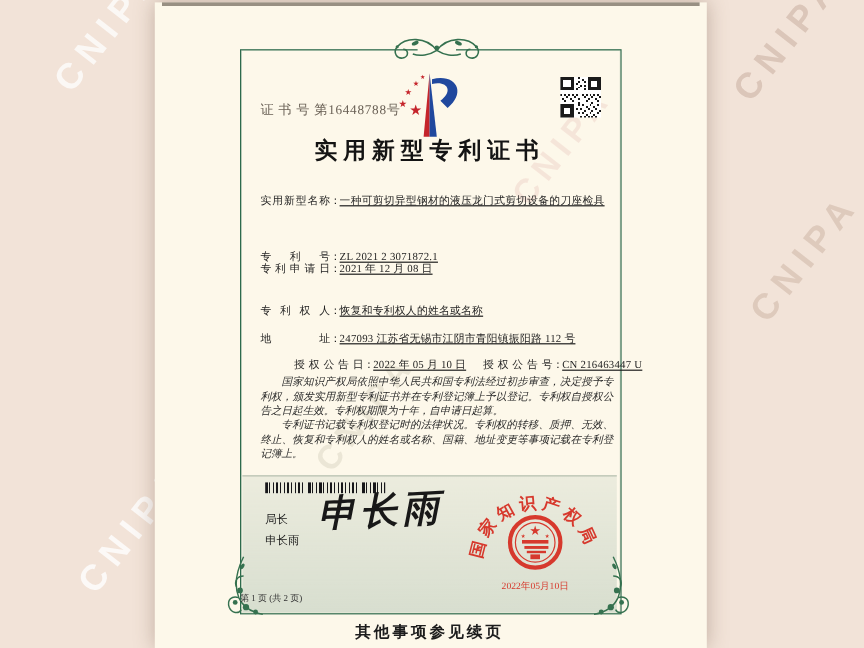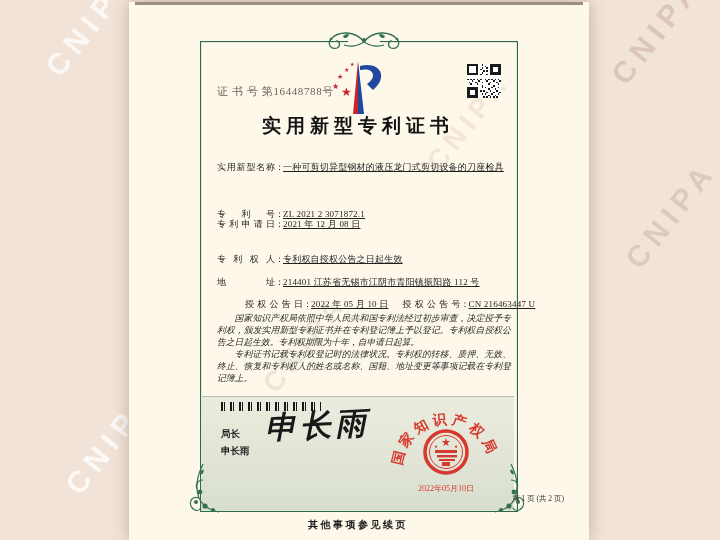--- a/index.html
+++ b/index.html
@@ -31,28 +31,28 @@
           vertical-align:bottom;}
   .fcolon{display:inline-block;width:8px;}
   .fvalue{letter-spacing:.2px;text-decoration:underline;}
   .grant2{margin-left:14px;}
   .paras{position:absolute;left:88px;top:311px;width:294px;font-size:8.8px;line-height:11.9px;
          color:#2a2a2a;text-align:justify;z-index:2;font-style:italic;}
   .paras p{margin:0;text-indent:2em;}
   .barcode{position:absolute;left:92px;top:400px;width:100px;height:9px;z-index:2;
            background:repeating-linear-gradient(90deg,#17171a 0 2px,rgba(0,0,0,0) 2px 3.4px,
            #17171a 3.4px 4.1px,rgba(0,0,0,0) 4.1px 6.6px,#17171a 6.6px 7.4px,rgba(0,0,0,0) 7.4px 9px);}
-  .signer{position:absolute;left:92px;top:424px;font-size:9.5px;font-weight:bold;color:#1b1b1b;
+  .signer{position:absolute;left:92px;top:424px;font-size:9.5px;font-weight:normal;color:#1b1b1b;
           line-height:17px;z-index:2;}
   .signature{position:absolute;left:136px;top:403px;font-size:31px;color:#181818;z-index:2;
              transform:rotate(-3deg);font-style:italic;letter-spacing:4px;font-weight:bold;}
   .seal{position:absolute;left:259px;top:390px;z-index:3;opacity:.92;}
-  .pageinfo{position:absolute;left:71px;top:492px;width:316px;text-align:right;font-size:7.5px;
-            color:#333;z-index:2;margin-left:48px;}
-  .contnote{position:absolute;left:71px;top:516px;width:316px;text-align:center;font-size:10px;
+  .pageinfo{position:absolute;left:71px;top:492px;width:316px;text-align:left;font-size:7.5px;
+            color:#333;z-index:2;}
+  .contnote{position:absolute;left:71px;top:516px;width:316px;text-align:center;font-size:13px;
             color:#1d1d1d;letter-spacing:2.5px;font-weight:bold;z-index:2;}
 </style>
 </head>
 <body>
 
 <div class="stage">
 
   <div class="wm" style="left:28px;top:6px;color:#ffffff;opacity:.75;">CNIPA</div>
   <div class="wm" style="left:594px;top:14px;color:#d9c3b6;opacity:.9;">CNIPA</div>
   <div class="wm" style="left:608px;top:198px;color:#dcc8ba;opacity:.9;">CNIPA</div>
@@ -148,24 +148,24 @@
     <div class="frow" style="top:159px;">
       <span class="flabel">实用新型名称</span><span class="fcolon">：</span><span class="fvalue">一种可剪切异型钢材的液压龙门式剪切设备的刀座检具</span>
     </div>
     <div class="frow" style="top:206px;">
       <span class="flabel">专利号</span><span class="fcolon">：</span><span class="fvalue">ZL 2021 2 3071872.1</span>
     </div>
     <div class="frow" style="top:216px;">
       <span class="flabel">专利申请日</span><span class="fcolon">：</span><span class="fvalue">2021 年 12 月 08 日</span>
     </div>
     <div class="frow" style="top:251px;">
-      <span class="flabel">专利权人</span><span class="fcolon">：</span><span class="fvalue">专利权自授权公告之日起生效</span>
+      <span class="flabel">专利权人</span><span class="fcolon">：</span><span class="fvalue">恢复和专利权人的姓名或名称</span>
     </div>
     <div class="frow" style="top:274px;">
-      <span class="flabel">地址</span><span class="fcolon">：</span><span class="fvalue">214401 江苏省无锡市江阴市青阳镇振阳路 112 号</span>
+      <span class="flabel">地址</span><span class="fcolon">：</span><span class="fvalue">247093 江苏省无锡市江阴市青阳镇振阳路 112 号</span>
     </div>
     <div class="frow" style="top:296px;margin-left:28px;">
       <span class="flabel">授权公告日</span><span class="fcolon">：</span><span class="fvalue">2022 年 05 月 10 日</span><span class="grant2"><span class="flabel">授权公告号</span><span class="fcolon">：</span><span class="fvalue">CN 216463447 U</span></span>
     </div>
 
     <div class="paras">
       <p>国家知识产权局依照中华人民共和国专利法经过初步审查，决定授予专利权，颁发实用新型专利证书并在专利登记簿上予以登记。专利权自授权公告之日起生效。专利权期限为十年，自申请日起算。</p>
       <p>专利证书记载专利权登记时的法律状况。专利权的转移、质押、无效、终止、恢复和专利权人的姓名或名称、国籍、地址变更等事项记载在专利登记簿上。</p>
     </div>
 

